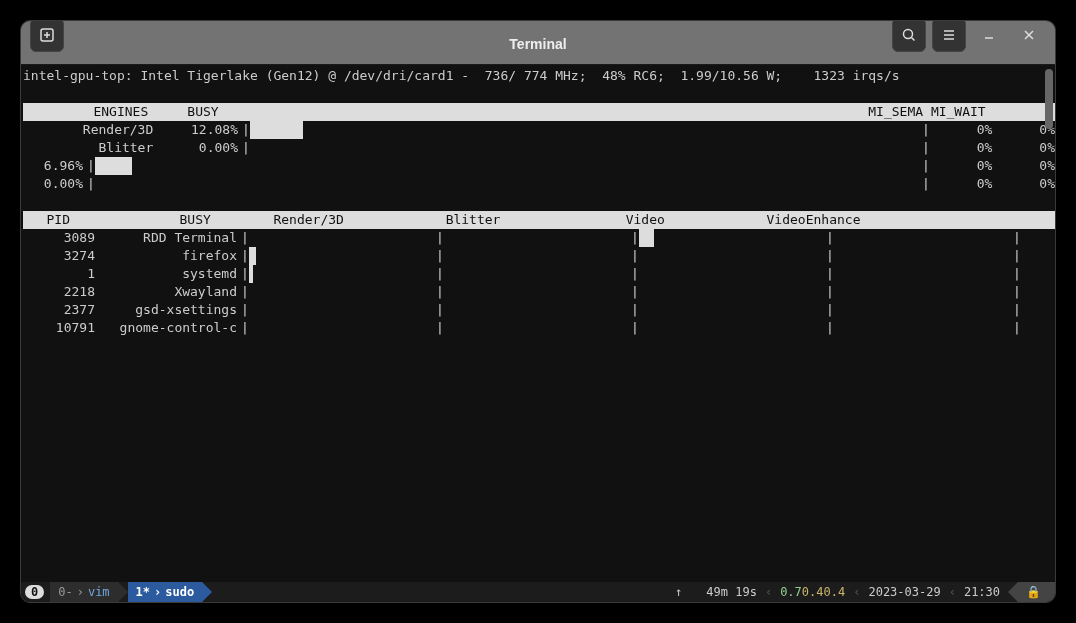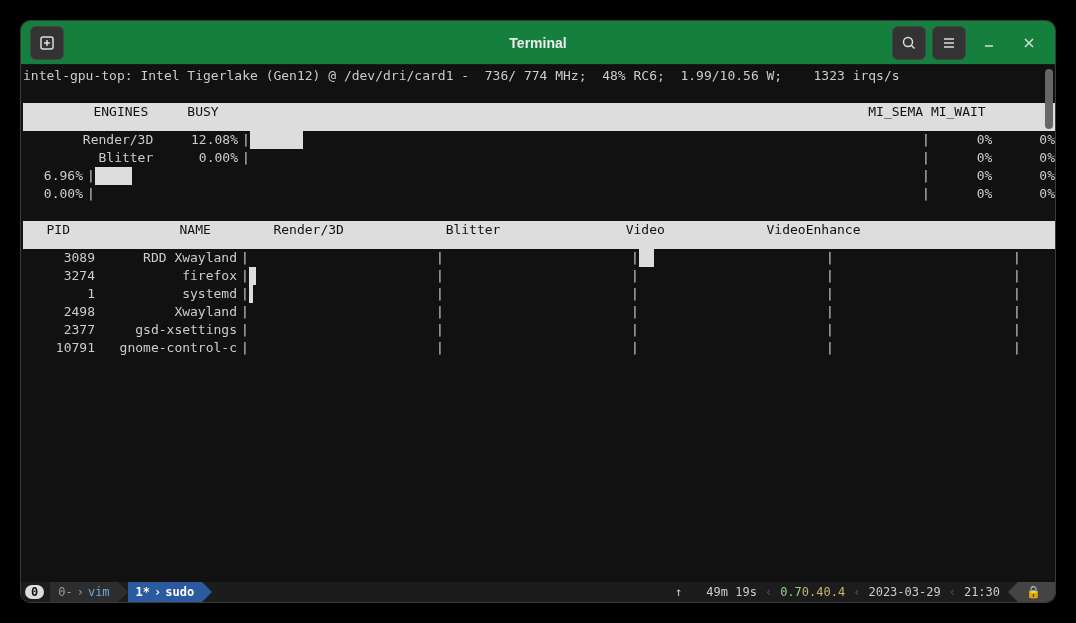--- a/index.html
+++ b/index.html
@@ -20,25 +20,25 @@
     height: 583px;
     background: #1a1a1a;
     border: 1px solid #3a3a3a;
     border-radius: 10px;
     display: flex;
     flex-direction: column;
     overflow: hidden;
   }
   .titlebar {
     height: 44px;
-    background: #15803d;
+    background: #737373;
     border-bottom: 1px solid #1a1a1a;
     display: flex;
-    align-items: center;
-    padding: 0 6px;
+    align-items: flex-end;
+    padding: 12px 6px;
     position: relative;
   }
   .tb-btn {
     width: 34px;
     height: 34px;
     border-radius: 6px;
     display: flex;
     align-items: center;
     justify-content: center;
     color: #ddd;
@@ -79,21 +79,21 @@
     height: 60px;
     background: #666;
     border-radius: 4px;
   }
   .row { white-space: pre; height: 18px; }
   .hdr {
     background: #ddd;
     color: #111;
     display: block;
     white-space: pre;
-    height: 28px;
+    height: 18px;
   }
   .engine-row {
     display: flex;
     height: 18px;
   }
   .eng-label { white-space: pre; width: 155px; text-align: center; padding-right: 4px; }
   .eng-pct { white-space: pre; width: 64px; text-align: right; padding-right: 4px; }
   .eng-bar-wrap {
     flex: 1;
     display: flex;
@@ -265,26 +265,26 @@
             <div style="flex:1"></div>
           </div>
           <span class="pipe">| </span>
           <span class="eng-tail">      0%</span>
           <span class="eng-tail">      0%</span>
         </div>
       </div>
 
     <div class="row"> </div>
 
-    <span class="hdr">   PID              NAME        Render/3D             Blitter                Video             VideoEnhance      </span>
+    <span class="hdr">   PID              BUSY        Render/3D             Blitter                Video             VideoEnhance      </span>
 
     <div id="procs-container">
         <div class="proc-row">
           <span class="pid-col">3089</span>
-          <span class="name-col">RDD Xwayland</span>
+          <span class="name-col">RDD Terminal</span>
           <div class="seg" style="width:195px">
             <span class="pipe">|</span>
             <div class="seg-body">
               <div class="seg-fill" style="width:0%"></div>
             </div>
           </div>
           <div class="seg" style="width:195px">
             <span class="pipe">|</span>
             <div class="seg-body">
               <div class="seg-fill" style="width:0%"></div>
@@ -356,21 +356,21 @@
           </div>
           <div class="seg" style="width:195px">
             <span class="pipe">|</span>
             <div class="seg-body">
               <div class="seg-fill" style="width:0%"></div>
             </div>
             <span class="pipe">|</span>
           </div>
         </div>
         <div class="proc-row">
-          <span class="pid-col">2498</span>
+          <span class="pid-col">2218</span>
           <span class="name-col">Xwayland</span>
           <div class="seg" style="width:195px">
             <span class="pipe">|</span>
             <div class="seg-body">
               <div class="seg-fill" style="width:0%"></div>
             </div>
           </div>
           <div class="seg" style="width:195px">
             <span class="pipe">|</span>
             <div class="seg-body">

